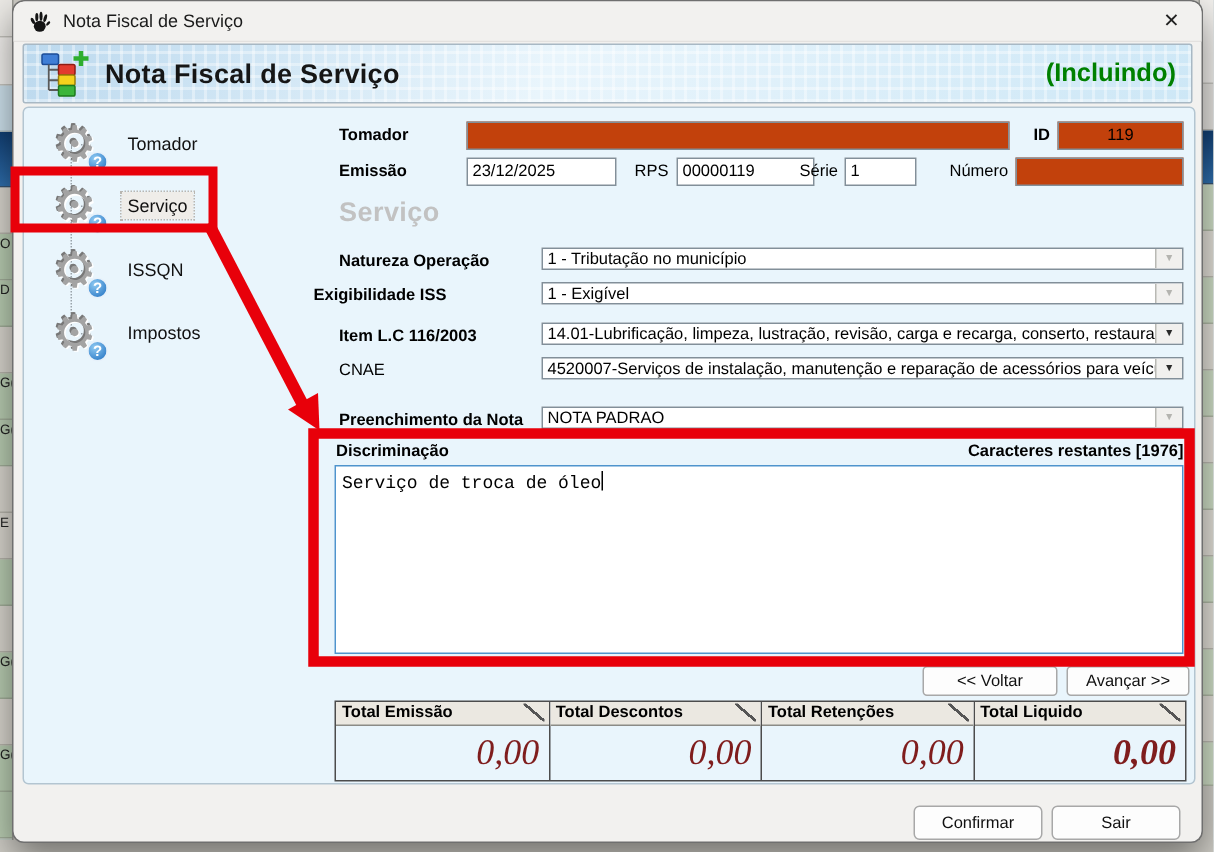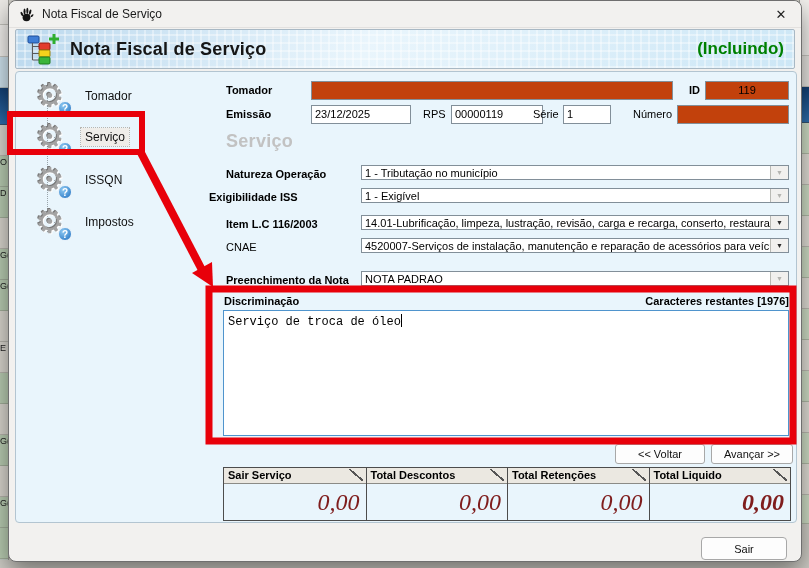--- a/index.html
+++ b/index.html
@@ -264,37 +264,38 @@
   <div class="chars-label" style="left:560px;top:294px;width:220px;">Caracteres restantes [1976]</div>
   <div class="textarea" style="left:214px;top:309px;width:566px;height:126px;">
     <span>Serviço de troca de óleo</span><span class="caret"></span>
   </div>
 
   <button class="navbtn" style="left:606px;top:443px;width:90px;">&lt;&lt; Voltar</button>
   <button class="navbtn" style="left:702px;top:443px;width:82px;">Avançar &gt;&gt;</button>
 
   <div class="totals" style="left:214px;top:466px;width:566px;height:52px;">
     <div class="tcell">
-      <div class="thead"><span>Sair Serviço</span><span class="diag"></span></div>
+      <div class="thead"><span>Total Emissão</span><span class="diag"></span></div>
       <div class="tval">0,00</div>
     </div>
     <div class="tcell">
       <div class="thead"><span>Total Descontos</span><span class="diag"></span></div>
       <div class="tval">0,00</div>
     </div>
     <div class="tcell">
       <div class="thead"><span>Total Retenções</span><span class="diag"></span></div>
       <div class="tval">0,00</div>
     </div>
     <div class="tcell">
       <div class="thead"><span>Total Liquido</span><span class="diag"></span></div>
       <div class="tval bold">0,00</div>
     </div>
   </div>
 
+  <button class="footbtn" style="left:600px;top:536px;width:86px;">Confirmar</button>
   <button class="footbtn" style="left:692px;top:536px;width:86px;">Sair</button>
 </div>
 
 <svg class="annot" viewBox="0 0 809 568">
   <rect x="10" y="114" width="132" height="38" fill="none" stroke="#e8000a" stroke-width="6"></rect>
   <rect x="209" y="289" width="584" height="152" fill="none" stroke="#e8000a" stroke-width="7"></rect>
   <line x1="139" y1="149" x2="202" y2="270" stroke="#e8000a" stroke-width="8"></line>
   <polygon points="213,287 212,262 192,273" fill="#e8000a"></polygon>
 </svg>
 

